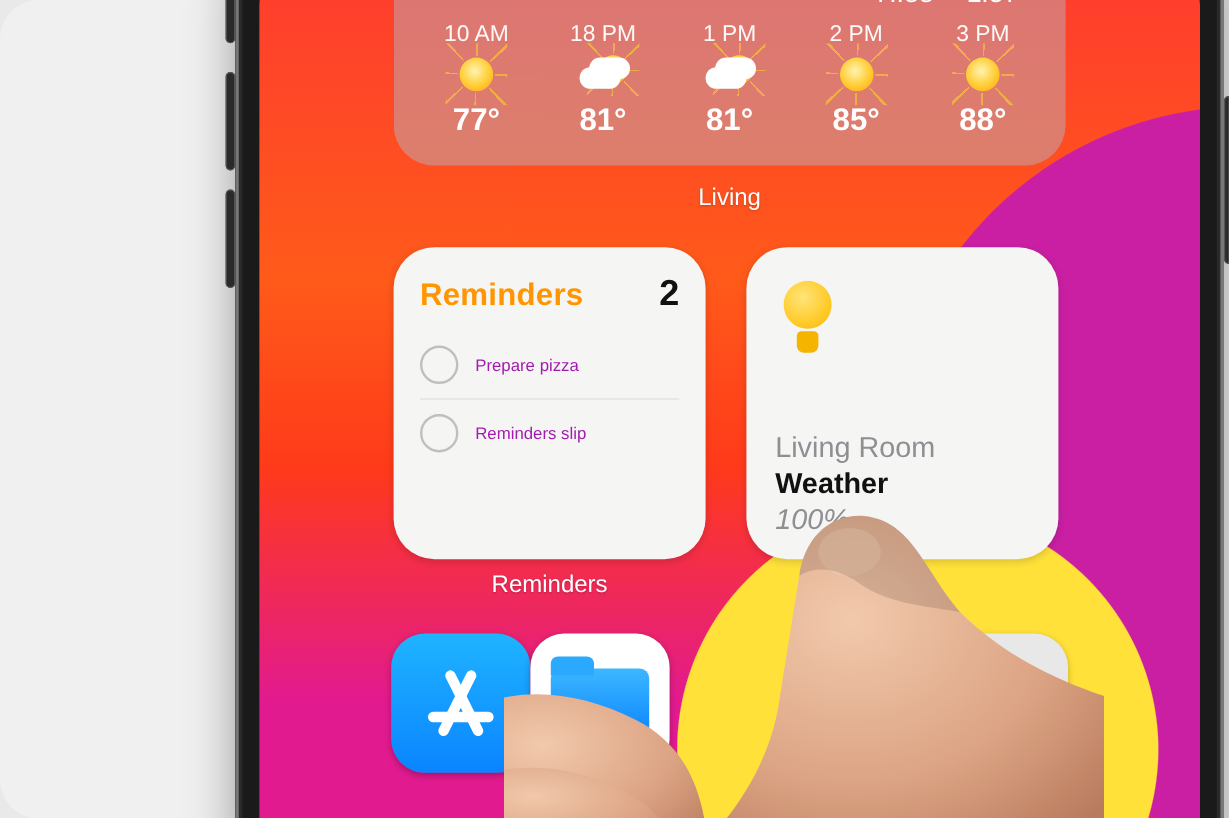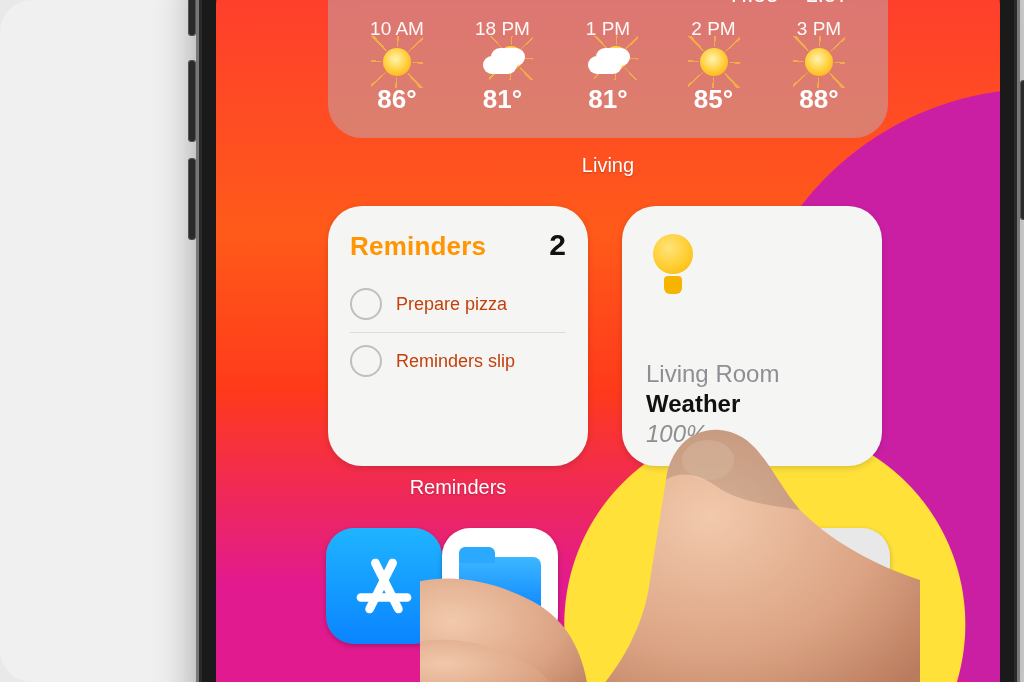--- a/index.html
+++ b/index.html
@@ -171,21 +171,21 @@
   .rem-item {
     display:flex; align-items:center; gap:14px;
     padding: 12px 0;
   }
   .rem-item + .rem-item { border-top: 1px solid rgba(0,0,0,.10); }
   .rem-circle {
     width: 32px; height:32px; border-radius:50%;
     border: 2.5px solid #bfbfbf;
     flex: 0 0 auto;
   }
-  .rem-text { font-size: 18px; color:#c2410c; }
+  .rem-text { font-size: 14px; color:#a21caf; }
 
   
   .home-wrap {
     position:absolute;
     right: 118px;
     top: 248px;
     width: 260px;
   }
   .home {
     height: 260px;
@@ -276,21 +276,21 @@
           <div class="weather-top">
             <span>H:88°</span>
             <span>L:57°</span>
           </div>
           <div class="hours">
             <div class="hour">
               <div class="h-time">10 AM</div>
               <div class="h-icon">
                   <div class="sun"></div>
                 </div>
-              <div class="h-temp">86°</div>
+              <div class="h-temp">77°</div>
             </div>
             <div class="hour">
               <div class="h-time">18 PM</div>
               <div class="h-icon">
                   <div class="cloud">
                     <div class="sun"></div>
                   </div>
                 </div>
               <div class="h-temp">81°</div>
             </div>

